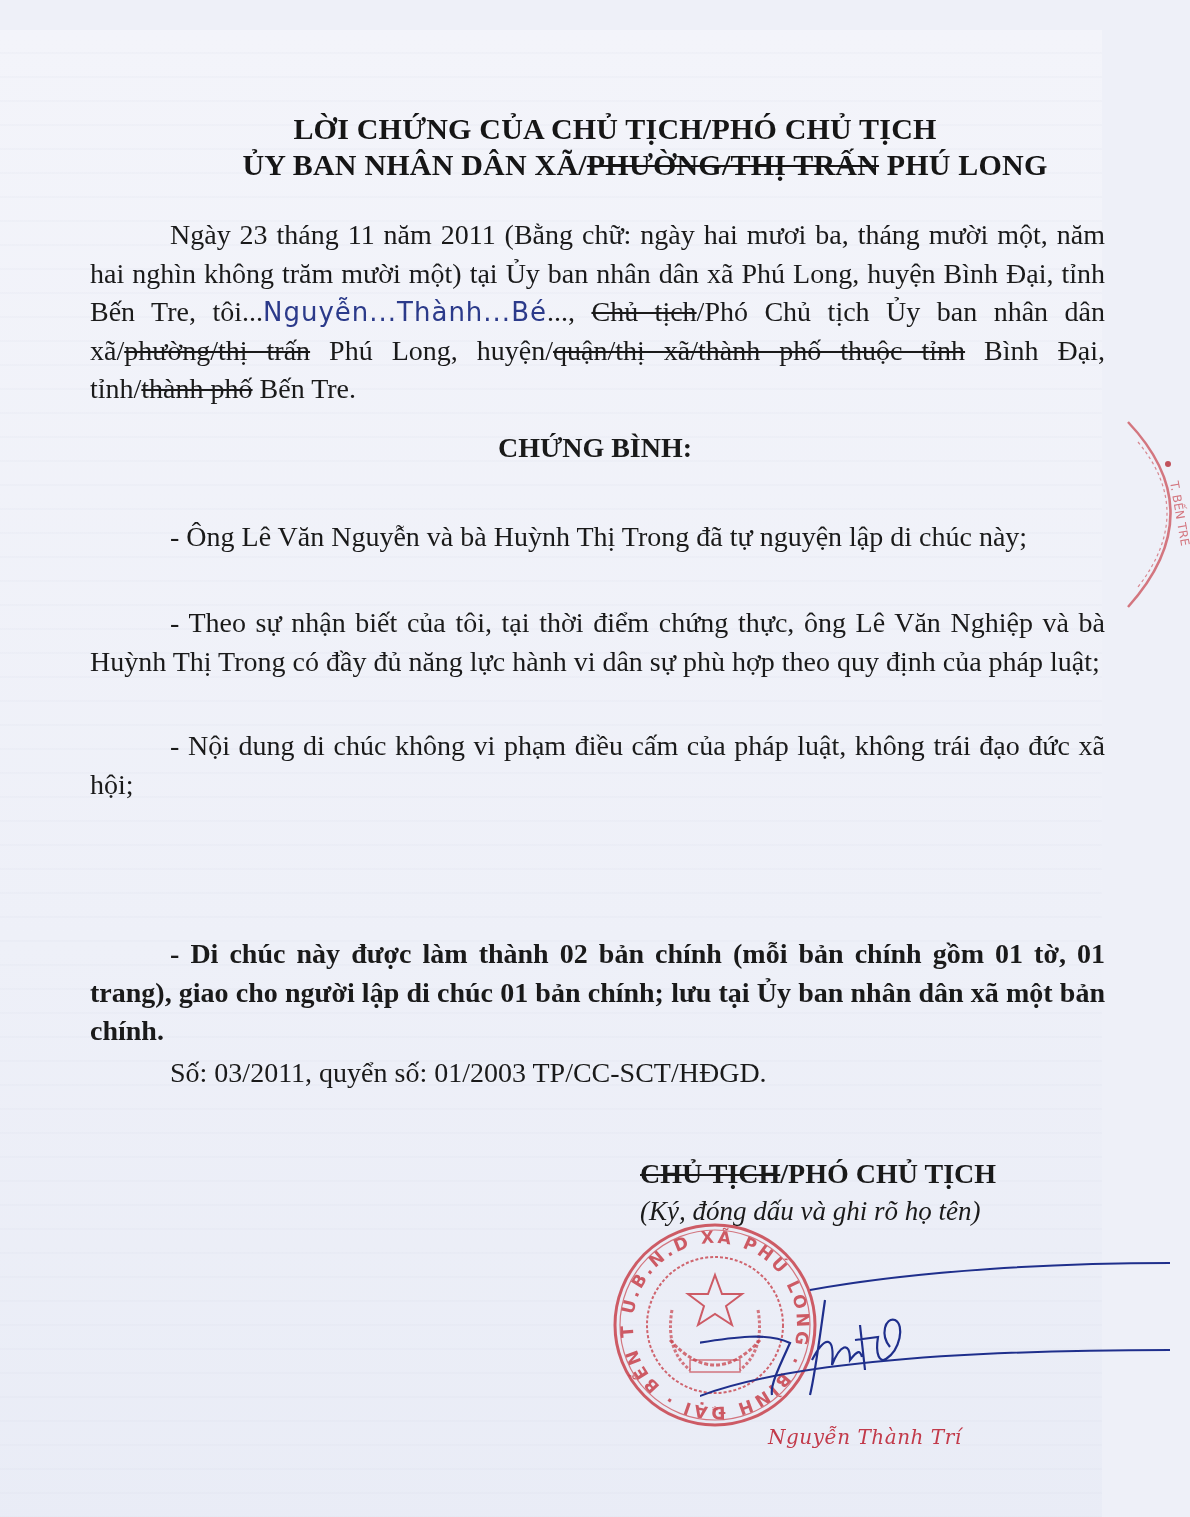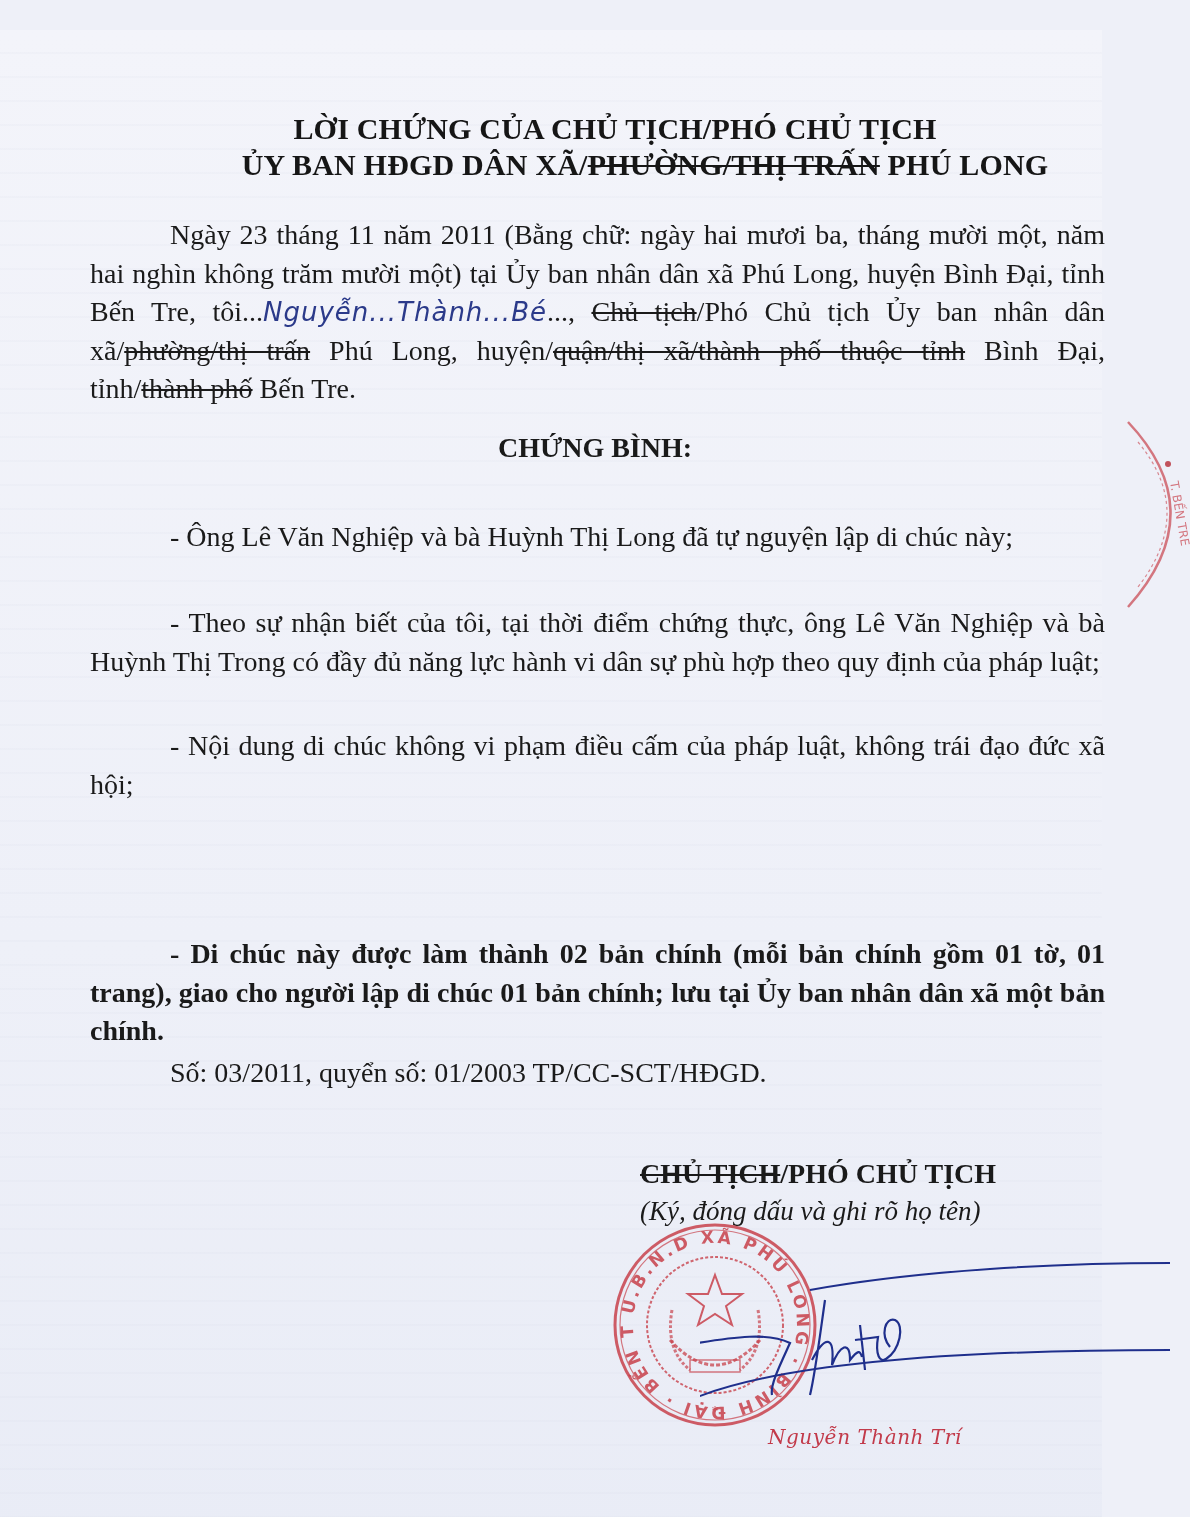--- a/index.html
+++ b/index.html
@@ -25,21 +25,21 @@
   .t1 { top: 80px; left: 20px; }
   .t2 { top: 116px; left: 50px; }
   .strike { text-decoration: line-through; text-decoration-thickness: 2px; }
   .para {
     position: absolute; left: 90px; width: 1015px;
     font-size: 28px; line-height: 38.5px; text-align: justify;
   }
   .indent { text-indent: 80px; }
   .hand {
     font-family: "DejaVu Sans", sans-serif; font-size: 26px; color: #2b3a8a;
-    font-style: italic; letter-spacing: 1px;
+    letter-spacing: 1px;
   }
   .heading {
     position: absolute; left: 0; width: 1190px; text-align: center;
     font-weight: bold; font-size: 28px; top: 402px;
   }
   .sig-title {
     position: absolute; left: 640px; top: 1128px; font-weight: bold; font-size: 28px; text-align: right;
   }
   .sig-note {
     position: absolute; left: 640px; top: 1166px; font-style: italic; font-size: 27px;
@@ -52,27 +52,27 @@
     font-family: "DejaVu Serif", serif; font-style: italic; font-size: 20px;
     color: #c23a4a; letter-spacing: 0.5px;
   }
 </style>
 </head>
 <body>
 
 <div class="page">
 
   <div class="title t1">LỜI CHỨNG CỦA CHỦ TỊCH/PHÓ CHỦ TỊCH</div>
-  <div class="title t2"><span>ỦY BAN HĐGD DÂN XÃ/</span><span class="strike">PHƯỜNG/THỊ TRẤN</span><span> PHÚ LONG</span></div>
+  <div class="title t2"><span>ỦY BAN NHÂN DÂN XÃ/</span><span class="strike">PHƯỜNG/THỊ TRẤN</span><span> PHÚ LONG</span></div>
 
   <div class="para indent" style="top:186px;"><span>Ngày 23 tháng 11 năm 2011 (Bằng chữ: ngày hai mươi ba, tháng mười một, năm hai nghìn không trăm mười một) tại Ủy ban nhân dân xã Phú Long, huyện Bình Đại, tỉnh Bến Tre, tôi...</span><span class="hand">Nguyễn...Thành...Bé</span><span>..., </span><span class="strike">Chủ tịch</span><span>/Phó Chủ tịch Ủy ban nhân dân xã/</span><span class="strike">phường/thị trấn</span><span> Phú Long, huyện/</span><span class="strike">quận/thị xã/thành phố thuộc tỉnh</span><span> Bình Đại, tỉnh/</span><span class="strike">thành phố</span><span> Bến Tre.</span></div>
 
   <div class="heading">CHỨNG BÌNH:</div>
 
-  <div class="para indent" style="top:488px;">- Ông Lê Văn Nghiệp và bà Huỳnh Thị Long đã tự nguyện lập di chúc này;</div>
+  <div class="para indent" style="top:488px;">- Ông Lê Văn Nguyễn và bà Huỳnh Thị Trong đã tự nguyện lập di chúc này;</div>
   <div class="para indent" style="top:697px;">- Nội dung di chúc không vi phạm điều cấm của pháp luật, không trái đạo đức xã hội;</div>
   <div class="para indent" style="top:574px;">- Theo sự nhận biết của tôi, tại thời điểm chứng thực, ông Lê Văn Nghiệp và bà Huỳnh Thị Trong có đầy đủ năng lực hành vi dân sự phù hợp theo quy định của pháp luật;</div>
   <div class="para indent" style="top:905px;font-weight:bold;">- Di chúc này được làm thành 02 bản chính (mỗi bản chính gồm 01 tờ, 01 trang), giao cho người lập di chúc 01 bản chính; lưu tại Ủy ban nhân dân xã một bản chính.</div>
 
   <div class="para indent" style="top:1024px;">Số: 03/2011, quyển số: 01/2003 TP/CC-SCT/HĐGD.</div>
 
   <div class="sig-title"><span class="strike">CHỦ TỊCH</span><span>/PHÓ CHỦ TỊCH</span></div>
   <div class="sig-note">(Ký, đóng dấu và ghi rõ họ tên)</div>
 
   <svg class="seal" viewBox="0 0 210 210">

